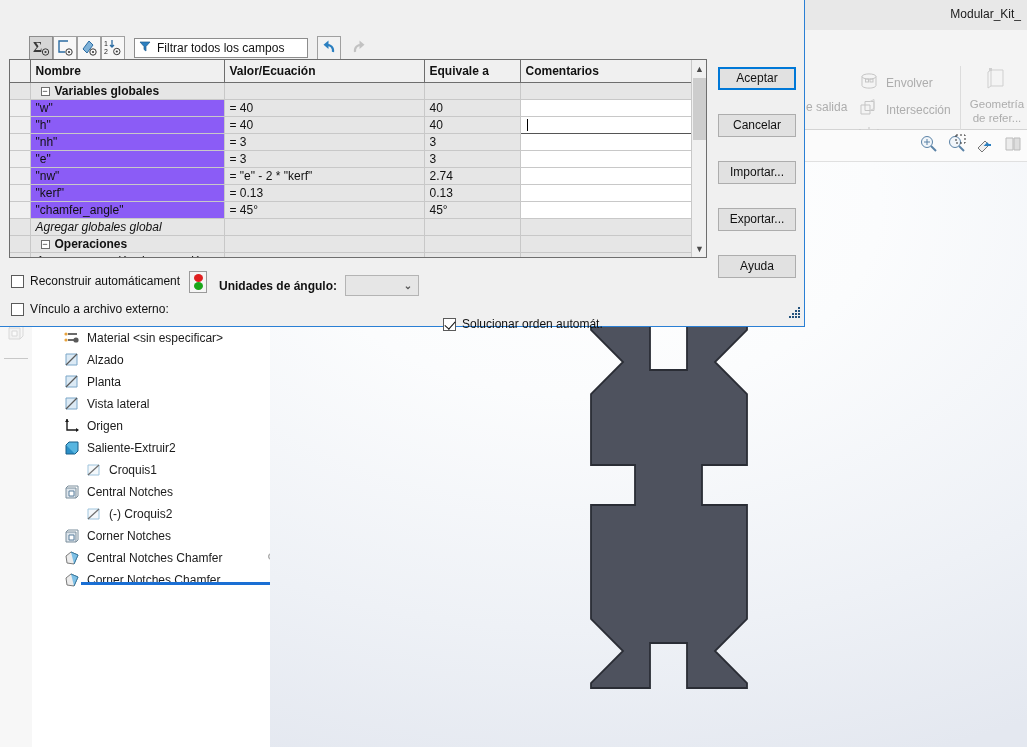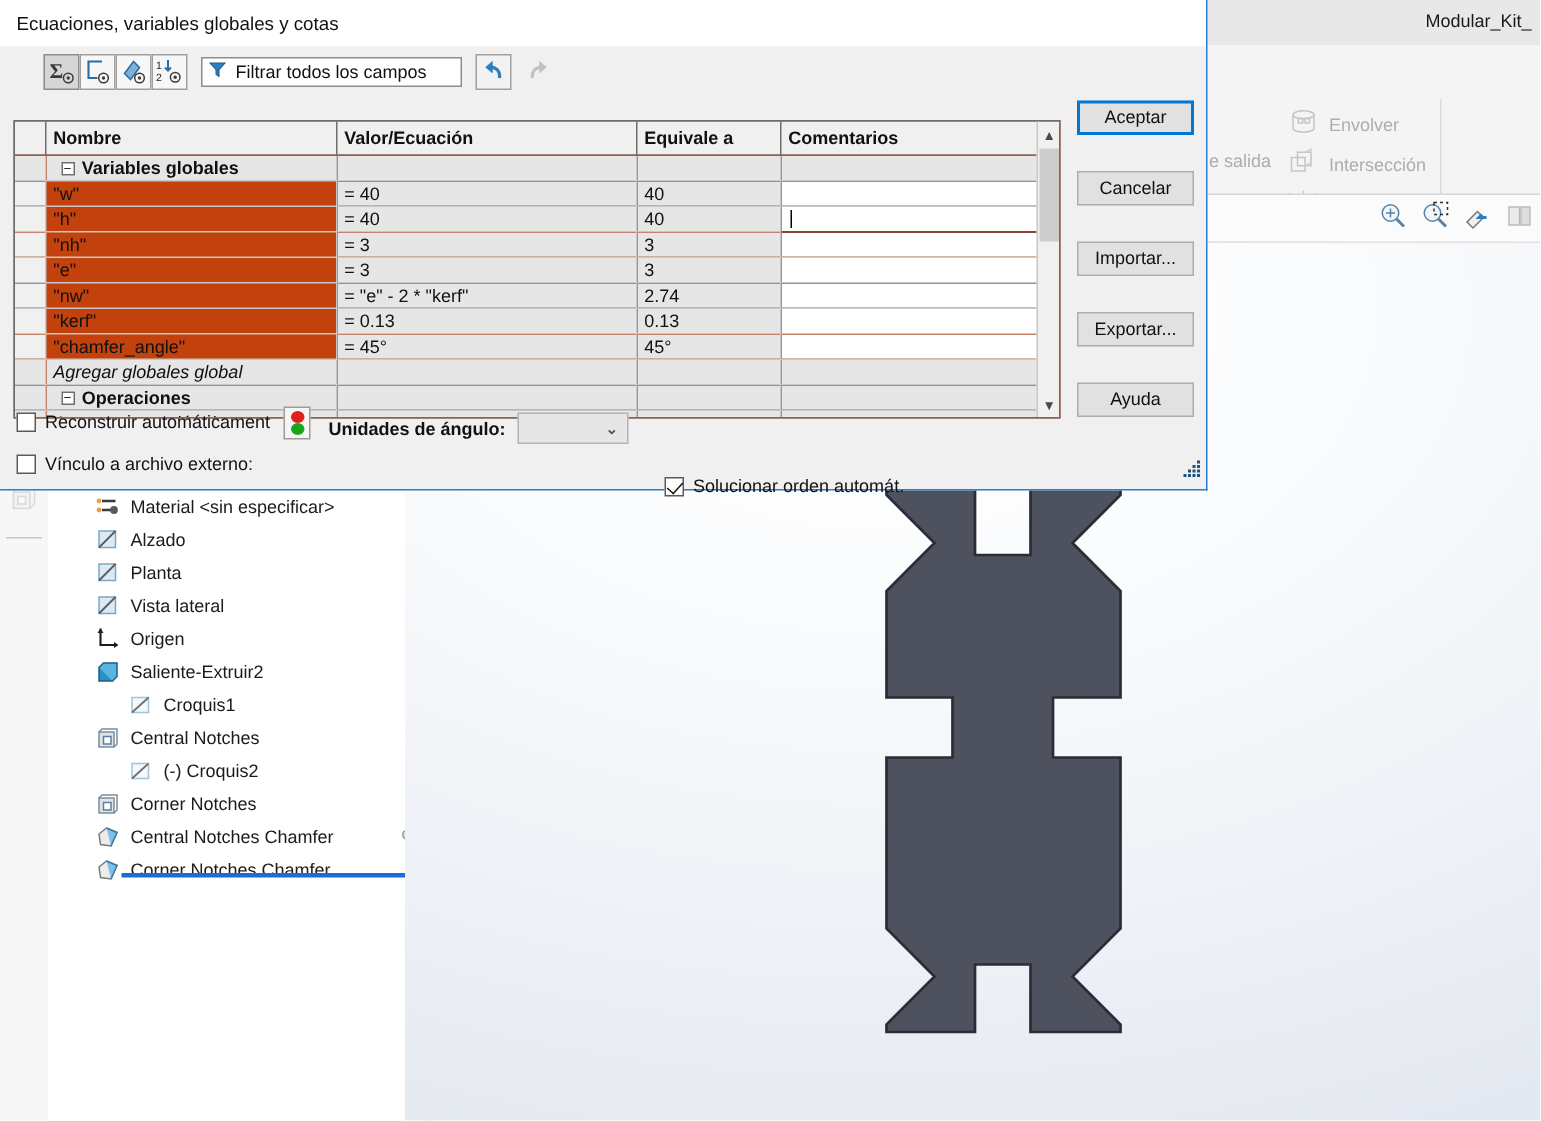--- a/index.html
+++ b/index.html
@@ -127,22 +127,22 @@
     display: flex; align-items: center; justify-content: center;
   }
   .redo-btn {
     width: 24px; height: 24px; margin-left: 5px;
     border: 1px solid transparent; background: transparent;
     display: flex; align-items: center; justify-content: center;
   }
 
   
   .grid-wrap {
-    position: absolute; left: 9px; top: 80px; width: 698px; height: 199px;
-    border: 1px solid #6e6e6e; background: #c2410c; overflow: hidden;
+    position: absolute; left: 9px; top: 59px; width: 698px; height: 199px;
+    border: 1px solid #6e6e6e; background: #8b5cf6; overflow: hidden;
   }
   table.grid { border-collapse: collapse; width: 683px; table-layout: fixed; font-size: 12px; }
   table.grid th {
     background: #f0f0f0; border-right: 1px solid #6e6e6e; border-bottom: 1px solid #6e6e6e;
     font-weight: bold; text-align: left; padding: 2px 0 2px 5px; height: 22px;
     font-size: 12px; color: #111;
   }
   table.grid td {
     border-right: 1px solid #c8c8c8; border-bottom: 1px solid #c8c8c8;
     height: 17px; padding: 0 0 0 5px; font-size: 12px; color: #111;
@@ -259,20 +259,32 @@
             <path d="M2 3v12M20 3v12" stroke="#c5c5c5" fill="none"></path>
             <path d="M11 1v16" stroke="#c5c5c5" stroke-dasharray="2 2" fill="none"></path>
             <path d="M3 5h4v8H3zM15 5h4v8h-4z" fill="none" stroke="#c5c5c5"></path>
           </svg>
       </span>
       <span>Simetría</span>
     </div>
 
     <div class="ribbon-sep"></div>
 
+    <div class="rb-geom">
+      <span class="gicon">
+        <svg width="26" height="26" viewBox="0 0 26 26">
+            <path d="M7 4h12v16H7z" fill="none" stroke="#cfcfcf"></path>
+            <path d="M7 4l-3 2v16l3-2" fill="none" stroke="#cfcfcf"></path>
+            <rect x="5" y="2" width="3" height="3" fill="#cfcfcf"></rect>
+          </svg>
+      </span>
+      <span>Geometría</span>
+      <span>de refer...</span>
+      <span class="caret">▾</span>
+    </div>
   </div>
 
   <div class="subtoolbar">
     <div class="st-icons">
       <span>
         <svg width="20" height="20" viewBox="0 0 20 20">
             <circle cx="8" cy="8" r="5.5" fill="#f2f6fa" stroke="#5a82a6"></circle>
             <path d="M12 12l5 5" stroke="#5a82a6" stroke-width="2"></path>
             <path d="M8 5v6M5 8h6" stroke="#5a82a6"></path>
           </svg>
@@ -505,21 +517,20 @@
           L 328 382
           L 296 350
           L 296 345
           Z" transform="translate(25, -182)" fill="#4e525e" stroke="#2a2d35" stroke-width="1.8" stroke-linejoin="miter"></path>
       </g>
     </svg>
   </div>
 
   <div class="dialog">
 
-    <div class="dlg-caption">Ecuaciones, variables globales y cotas</div>
 
     <div class="dlg-toolbar">
       <div class="tbtn active">
         <svg width="18" height="18" viewBox="0 0 18 18">
             <text x="1" y="13" font-family="Liberation Serif, serif" font-size="14" font-weight="bold" fill="#3a3a3a">Σ</text>
             <circle cx="13.5" cy="13" r="3.2" fill="none" stroke="#3a3a3a"></circle>
             <circle cx="13.5" cy="13" r="1.1" fill="#3a3a3a"></circle>
           </svg>
       </div>
       <div class="tbtn framed">

